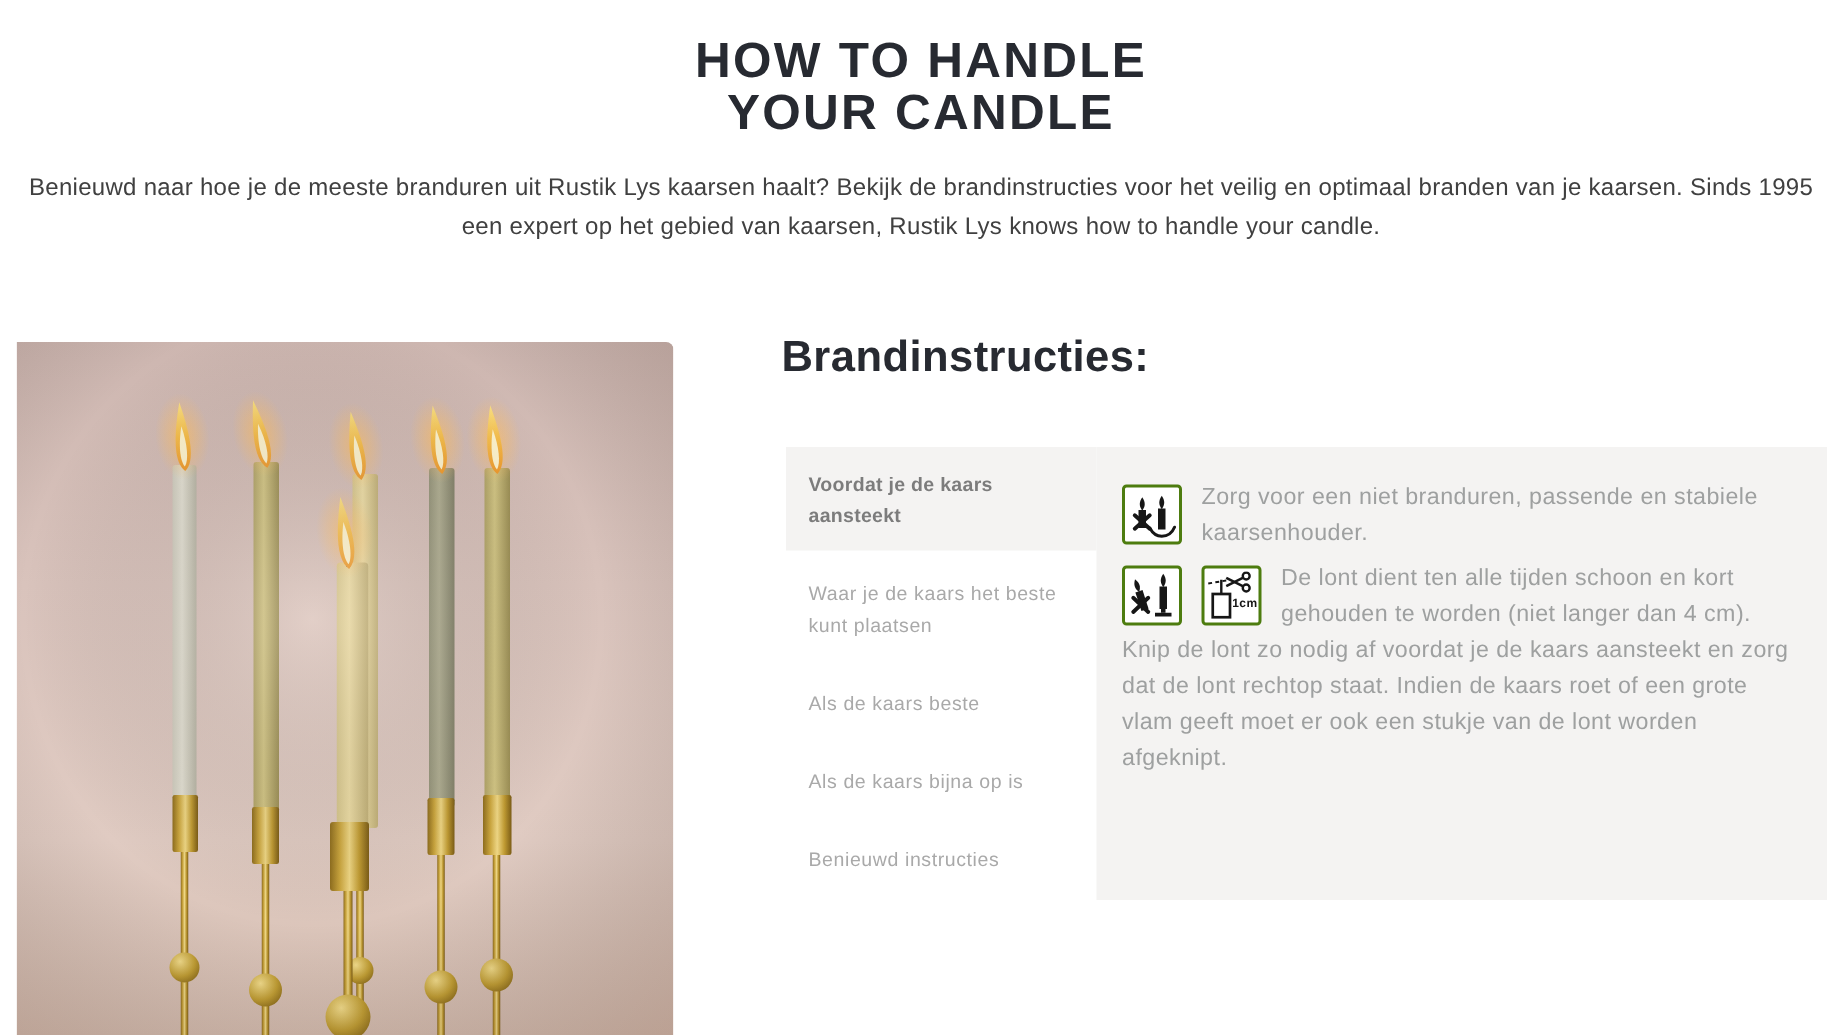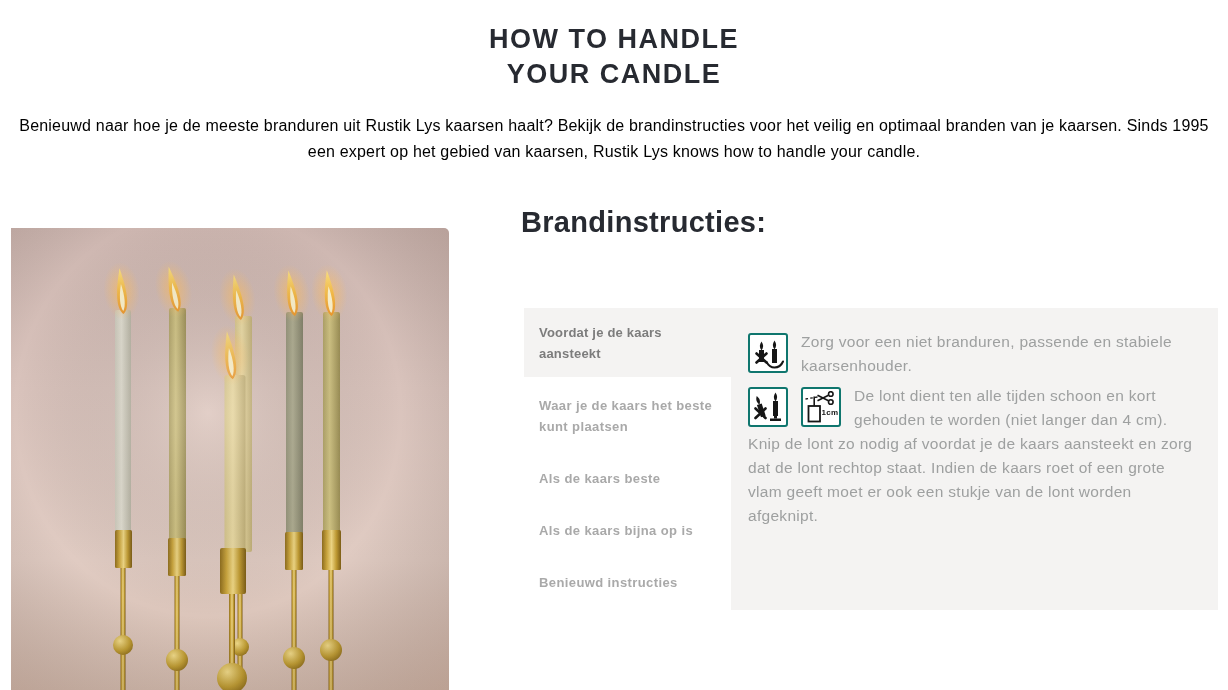--- a/index.html
+++ b/index.html
@@ -6,67 +6,67 @@
   body{
     width:1228px;height:690px;position:relative;overflow:hidden;
     background:#ffffff;
     font-family:"Liberation Sans","DejaVu Sans",sans-serif;
   }
   .container{width:1206px;margin:0 auto;position:relative;}
 
   
   .hero{padding-top:22px;text-align:center;}
   .hero h1{
-    margin:0;color:#272a31;font-size:27px;line-height:35px;
+    margin:0;color:#272a31;font-size:33px;line-height:35px;
     font-weight:700;letter-spacing:1.5px;
   }
   .hero h1 span{display:block;}
   .intro{
     margin:21px auto 0;max-width:1206px;
-    color:#000000;font-size:16px;line-height:26px;letter-spacing:.2px;
+    color:#404040;font-size:16px;line-height:26px;letter-spacing:.2px;
     text-align:center;
   }
 
   
   .photo{
     position:absolute;left:0;top:228px;width:438px;height:462px;
     margin:0;border-radius:0 5px 0 0;overflow:hidden;
   }
   .photo svg{display:block;width:438px;height:462px;}
 
   
   .section-heading{
-    position:absolute;left:510px;top:206px;margin:0;
+    position:absolute;left:510px;top:222px;margin:0;
     color:#272a31;font-size:29px;font-weight:600;letter-spacing:.3px;
   }
   .panel{
-    position:absolute;left:513px;top:308px;width:694px;
+    position:absolute;left:513px;top:298px;width:694px;
     display:flex;align-items:stretch;
   }
   .tabs{width:207px;flex-shrink:0;background:#ffffff;}
   .tab{
     padding:14px 16px 13px 15px;margin-bottom:4px;
     font-size:13px;line-height:21px;letter-spacing:.4px;
-    color:#a9a9a9;cursor:pointer;font-weight:bold;
+    color:#a9a9a9;cursor:pointer;
   }
   .tab.active{
     background:#f4f3f2;color:#7c7c7c;font-weight:700;letter-spacing:.2px;
   }
   .content{
     flex:1;background:#f4f3f2;
     padding:22px 20px 16px 17px;box-sizing:border-box;
   }
   .instruction{
     color:#9ea0a0;font-size:15.5px;line-height:24px;letter-spacing:.3px;
     margin-bottom:6px;overflow:visible;
   }
   .instruction::after{content:"";display:block;clear:none;}
   .icon-box{
     float:left;width:40px;height:40px;box-sizing:border-box;
-    border:2px solid #0f766e;border-radius:3px;background:#ffffff;
+    border:2px solid #4d7c0f;border-radius:3px;background:#ffffff;
     margin:3px 13px 3px 0;
     display:flex;align-items:center;justify-content:center;
   }
   .icon-box svg{display:block;}
 </style>
 </head>
 <body>
 
 <main class="container">
 

